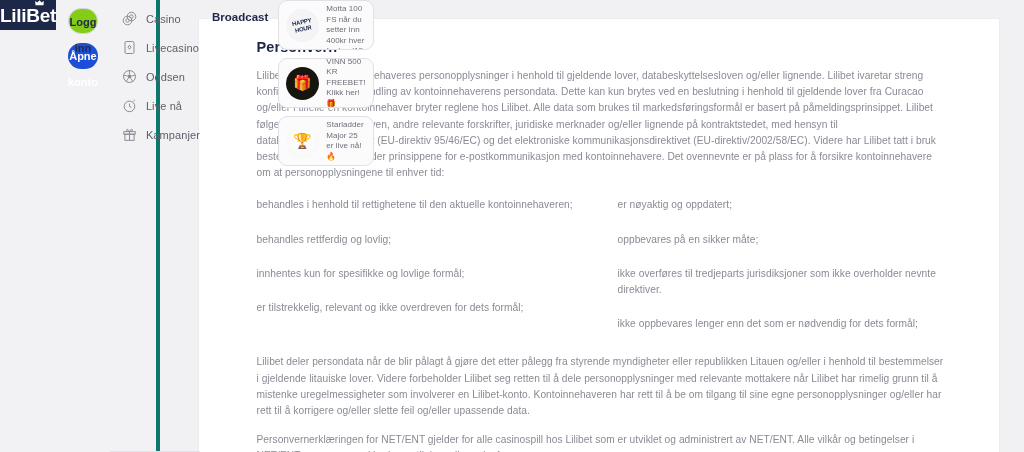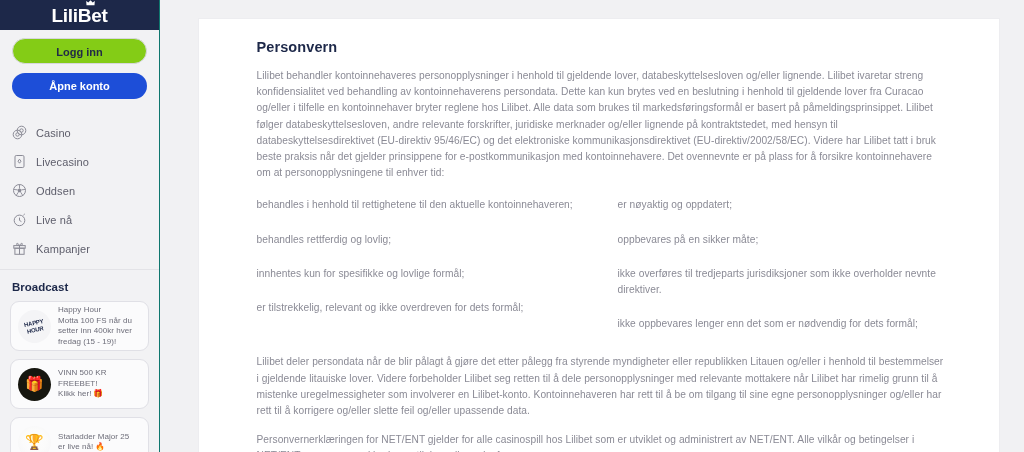--- a/index.html
+++ b/index.html
@@ -14,23 +14,23 @@
     display: flex;
     position: relative;
     background: #f1f1f3;
   }
 
   
   #sidebar {
     width: 160px;
     height: 452px;
     background: #f2f2f4;
-    border-right: 1px solid #0f766e;
-    display: flex;
-    flex-direction: column;
+    border-right: 4px solid #0f766e;
+    display: flex;
+    flex-direction: row;
     position: relative;
     flex: 0 0 160px;
   }
   .logo-bar {
     height: 30px;
     background: #1d2849;
     display: flex;
     align-items: center;
     justify-content: center;
     flex: 0 0 30px;

